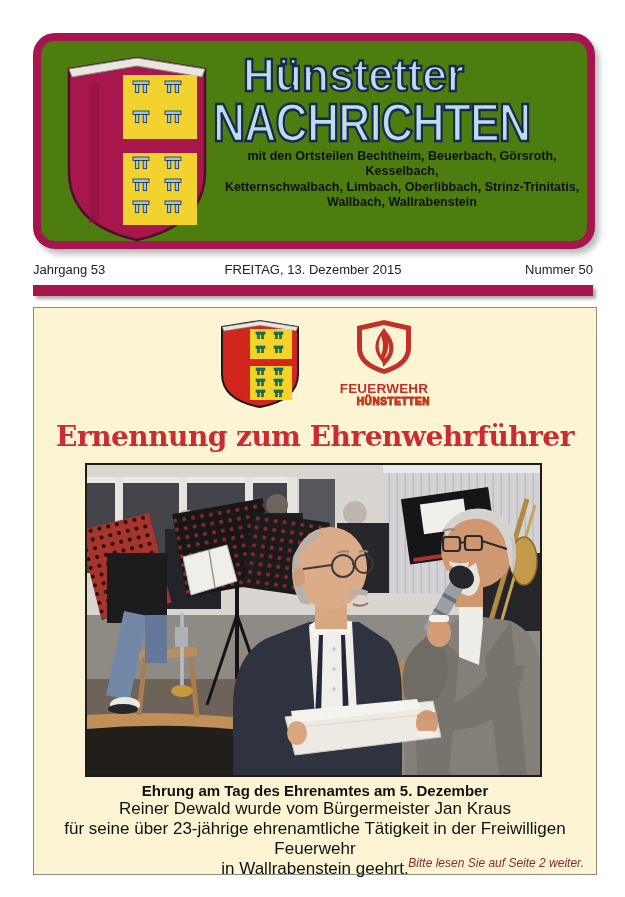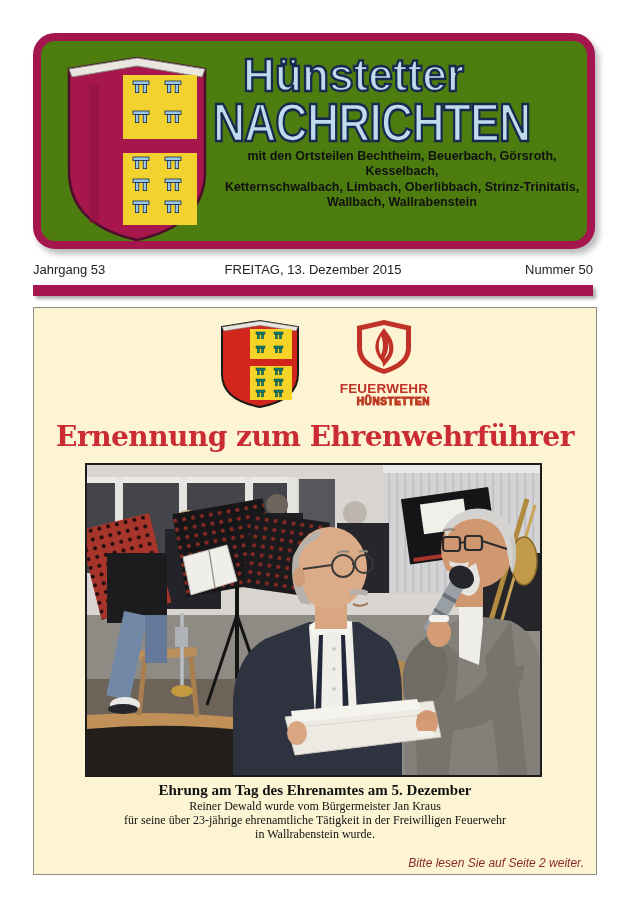--- a/index.html
+++ b/index.html
@@ -50,23 +50,23 @@
 
   .headline {
     position:absolute; left:0; top:112px; width:100%; text-align:center;
     font-family:"DejaVu Serif", serif; font-weight:bold; font-size:28px;
     color:#CB2B33; letter-spacing:-0.5px;
   }
 
   .photo-frame { position:absolute; left:51px; top:155px; width:457px; height:314px; border:2px solid #1c1c1c; background:#8e8a84; }
   .photo-frame svg { display:block; }
 
-  .caption { position:absolute; left:0; top:474px; width:100%; text-align:center; color:#111;font-family:Liberation Serif, serif; }
+  .caption { position:absolute; left:0; top:474px; width:100%; text-align:center; color:#111; }
   .cap-bold { display:block; font-size:15px; font-weight:bold; }
-  .cap-line { display:block; font-size:12px; line-height:1.17; }
+  .cap-line { display:block; font-size:17px; line-height:1.17; }
   .continuation { position:absolute; right:12px; top:548px; font-size:12px; font-style:italic; color:#8a2a2e; }
 </style>
 </head>
 <body>
 
 <div class="page">
 
   <div class="masthead">
 
     <div class="masthead-crest">
@@ -306,18 +306,18 @@
         <ellipse cx="340" cy="258" rx="11" ry="13" fill="#d49d76"></ellipse>
         <path d="M330 250 Q340 244 350 248 L348 256 Q338 252 331 257 Z" fill="#cf9870"></path>
         <rect x="330" y="266" width="18" height="6" rx="3" fill="#f2f1ec"></rect>
       </svg>
     </div>
 
     <div class="caption">
       <span class="cap-bold">Ehrung am Tag des Ehrenamtes am 5. Dezember</span>
       <span class="cap-line">Reiner Dewald wurde vom Bürgermeister Jan Kraus</span>
       <span class="cap-line">für seine über 23-jährige ehrenamtliche Tätigkeit in der Freiwilligen Feuerwehr</span>
-      <span class="cap-line">in Wallrabenstein wurde.</span>
+      <span class="cap-line">in Wallrabenstein geehrt.</span>
     </div>
     <span class="continuation">Bitte lesen Sie auf Seite 2 weiter.</span>
   </div>
 
 </div>
 
 </body></html>

